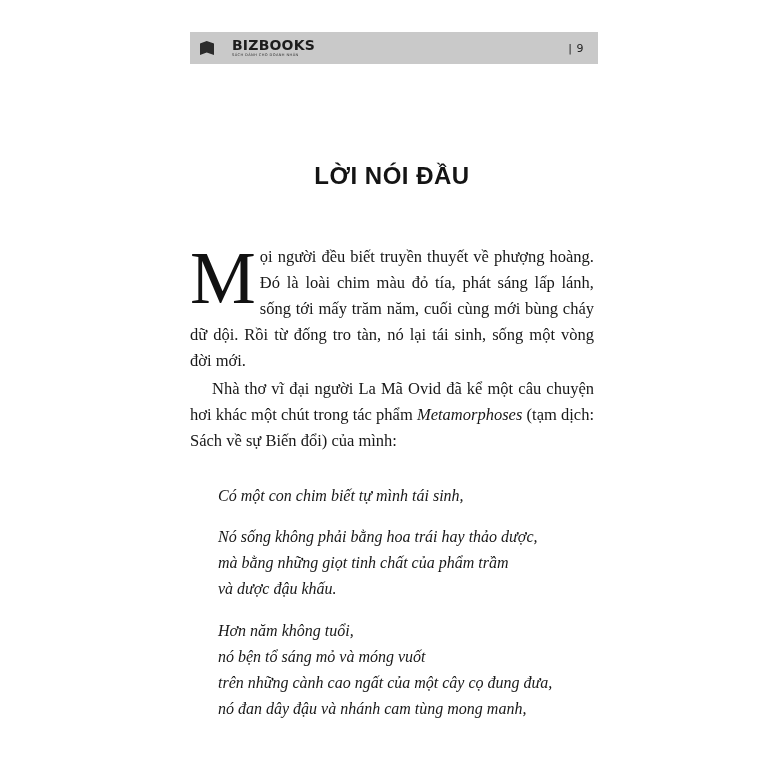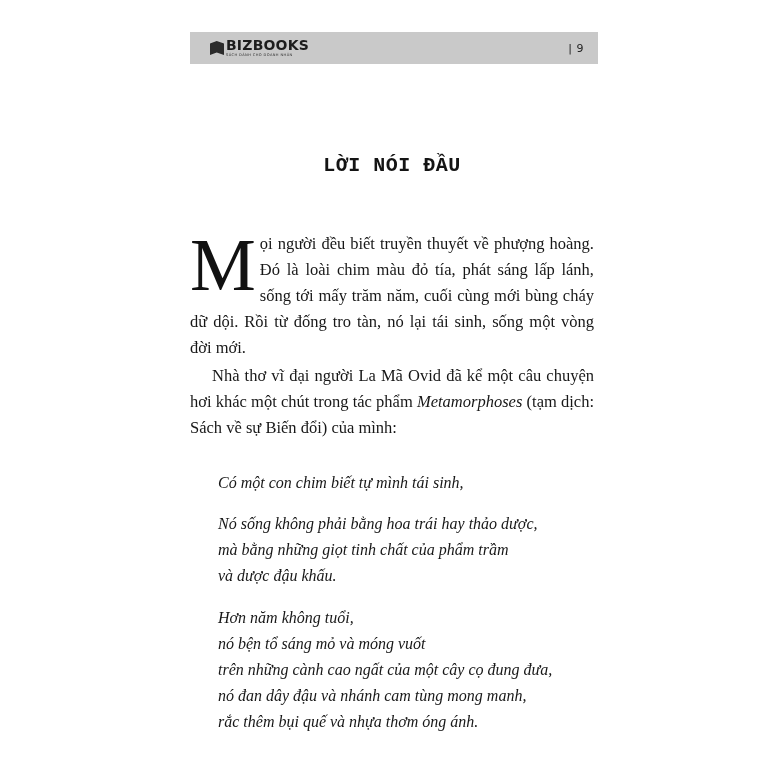--- a/index.html
+++ b/index.html
@@ -30,22 +30,21 @@
     background: #c9c9c9;
     display: flex;
     align-items: center;
     justify-content: space-between;
     box-sizing: border-box;
     padding: 0 14px 0 10px;
   }
   .logo-wrap {
     display: flex;
     align-items: center;
-    gap: 0;
-    margin-left: 10px;
+    gap: 16px;
   }
   .logo-mark {
     width: 16px;
     height: 18px;
     position: relative;
     flex: none;
   }
   .logo-mark .book {
     position: absolute;
     left: 0; top: 2px;
@@ -81,26 +80,26 @@
 
   
   .content {
     position: absolute;
     left: 190px;
     top: 150px;
     width: 404px;
   }
   .chapter-title {
     text-align: center;
-    font-family: Liberation Mono, monospace;
+    font-family: Liberation Sans, sans-serif;
     font-weight: bold;
-    font-size: 20px;
+    font-size: 24px;
     letter-spacing: 0.5px;
     color: #141414;
-    margin: 4px 0 54px 0;
+    margin: 12px 0 54px 0;
   }
 
   .body-text {
     font-size: 16.5px;
     line-height: 1.58;
     color: #171717;
     text-align: justify;
   }
   .para {
     margin: 0 0 2px 0;
@@ -184,20 +183,19 @@
           <span class="quote-line">Nó sống không phải bằng hoa trái hay thảo dược,</span>
           <span class="quote-line">mà bằng những giọt tinh chất của phẩm trầm</span>
           <span class="quote-line">và dược đậu khấu.</span>
         </div>
 
         <div class="stanza">
           <span class="quote-line">Hơn năm không tuổi,</span>
           <span class="quote-line">nó bện tổ sáng mỏ và móng vuốt</span>
           <span class="quote-line">trên những cành cao ngất của một cây cọ đung đưa,</span>
           <span class="quote-line">nó đan dây đậu và nhánh cam tùng mong manh,</span>
-          <span class="quote-line">rắc thêm bụi quế và nhựa thơm óng ánh.</span>
         </div>
 
       </div>
 
     </div>
   </div>
 </div>
 
 </body></html>

